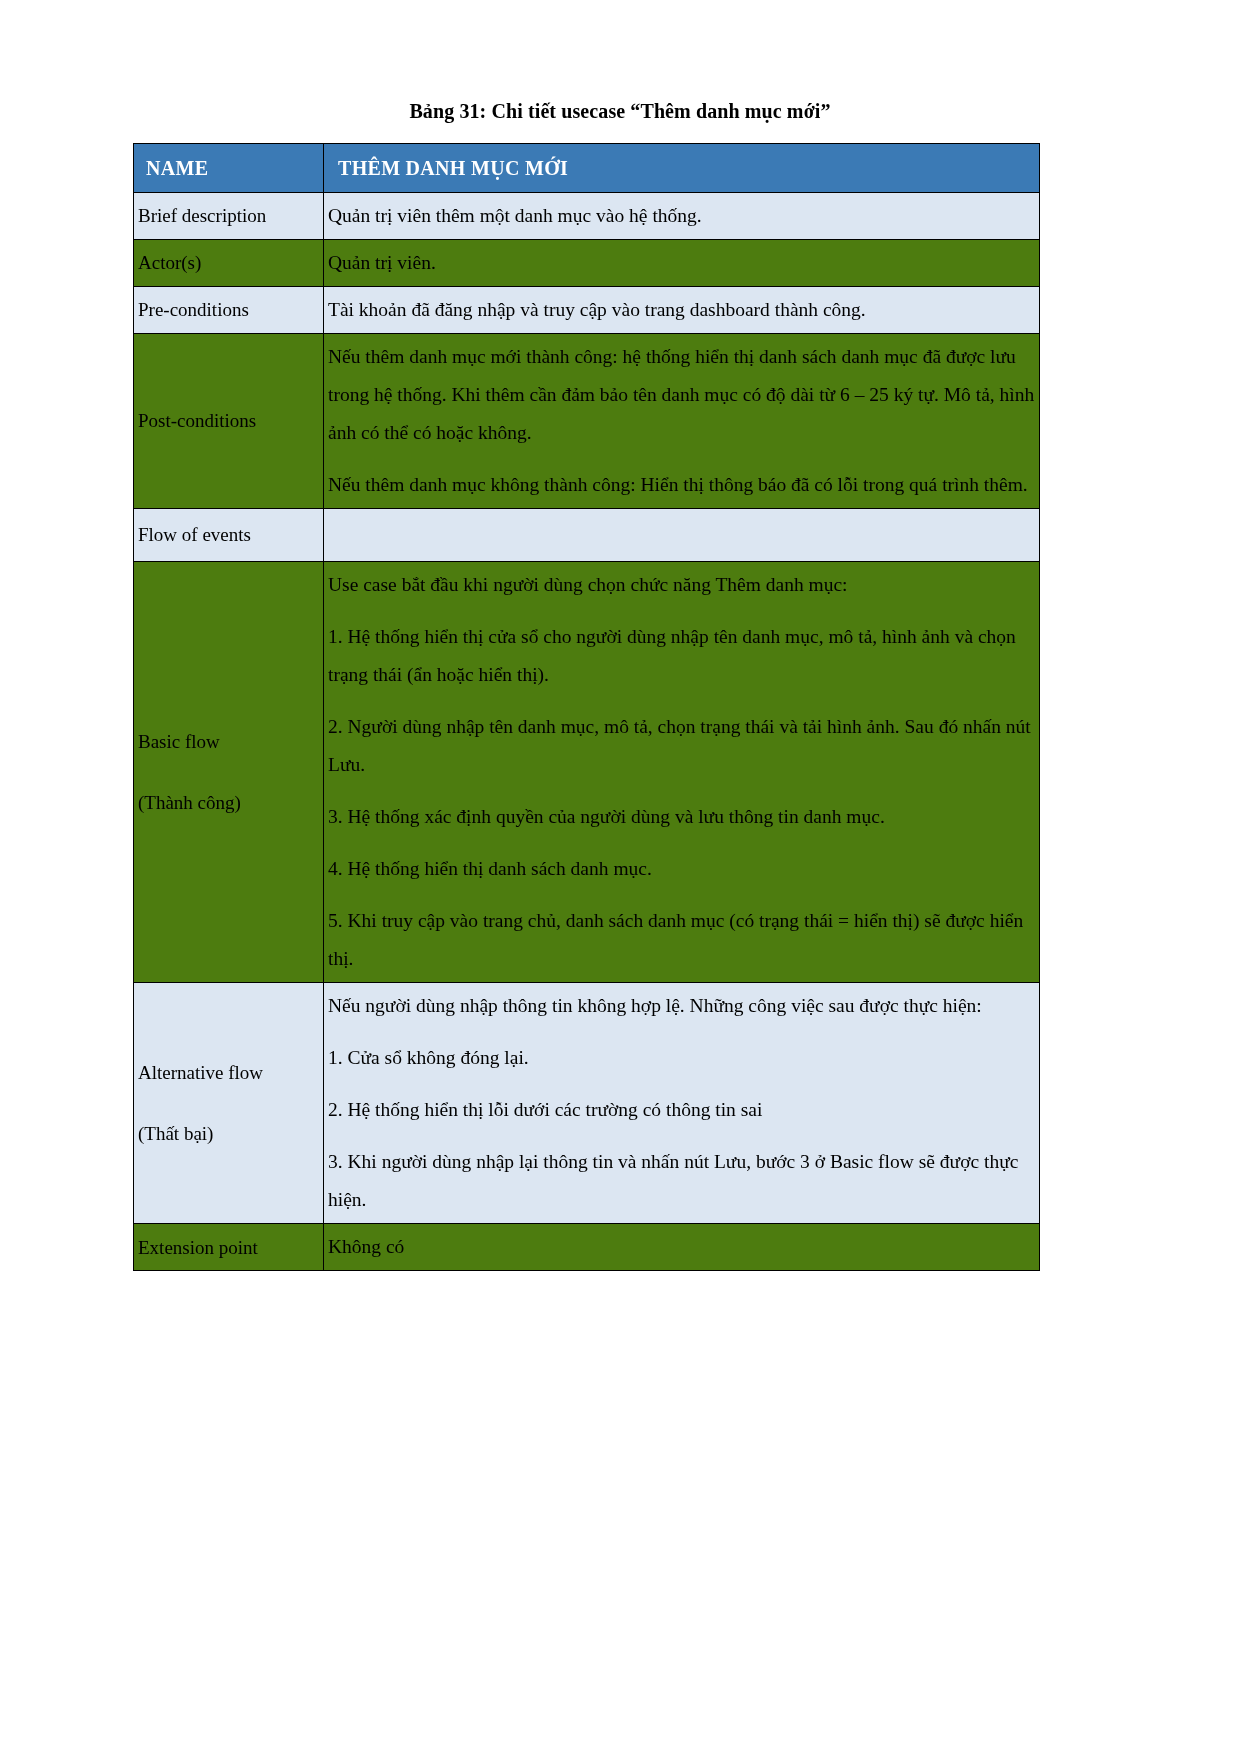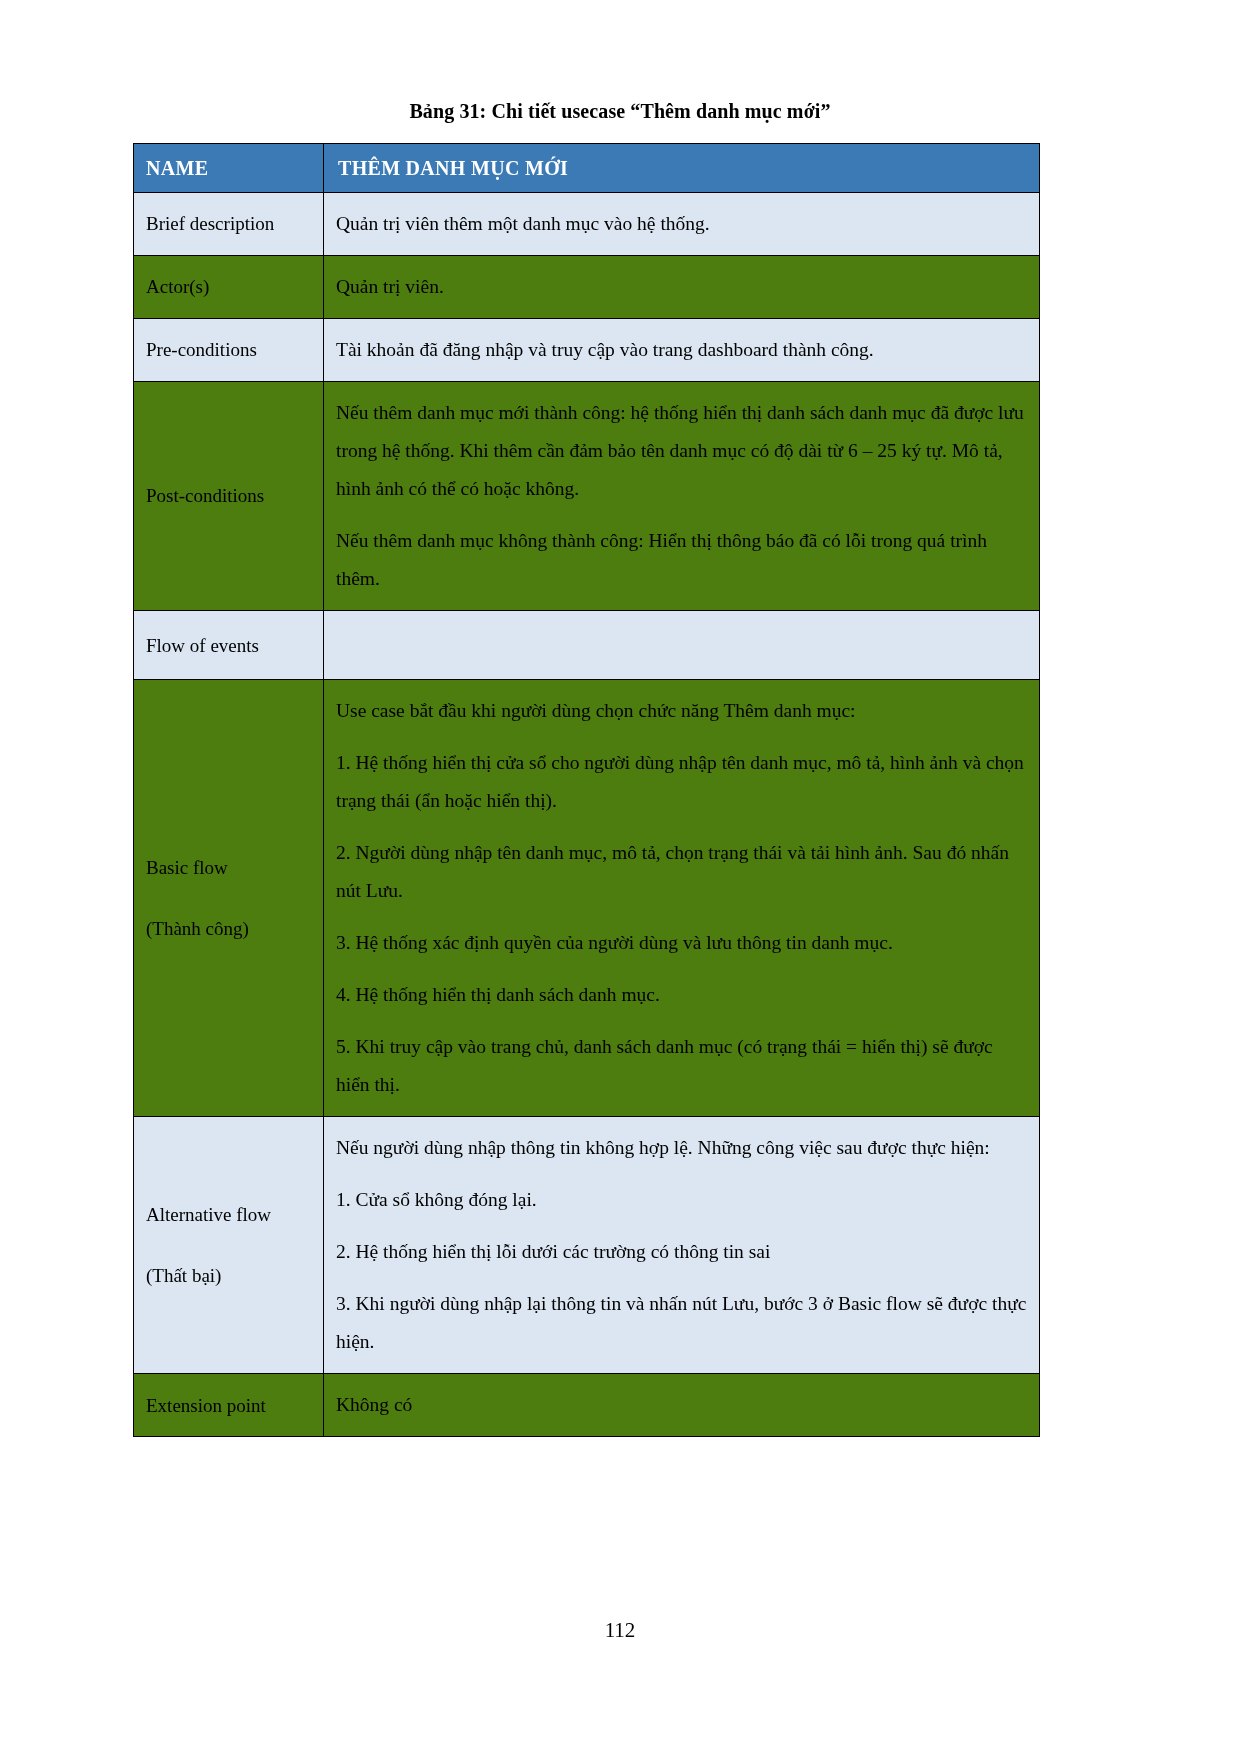--- a/index.html
+++ b/index.html
@@ -43,21 +43,21 @@
 
   table.uc {
     border-collapse: collapse;
     width: 906px;
     table-layout: fixed;
   }
 
   table.uc td {
     border: 1.6px solid #000000;
     vertical-align: middle;
-    padding: 12px;
+    padding: 4px;
   }
 
   col.c1 { width: 190px; }
   col.c2 { width: 716px; }
 
   
   .hdr td {
     background: #3b7ab5;
     color: #ffffff;
     font-size: 20px;
@@ -200,15 +200,14 @@
           <td class="k">Extension point</td>
           <td class="v">
             <p>Không có</p>
           </td>
         </tr>
 
       </tbody>
     </table>
   </div>
 
-  <div class="pagenum">112</div>
 
 </div>
 
 </body></html>

